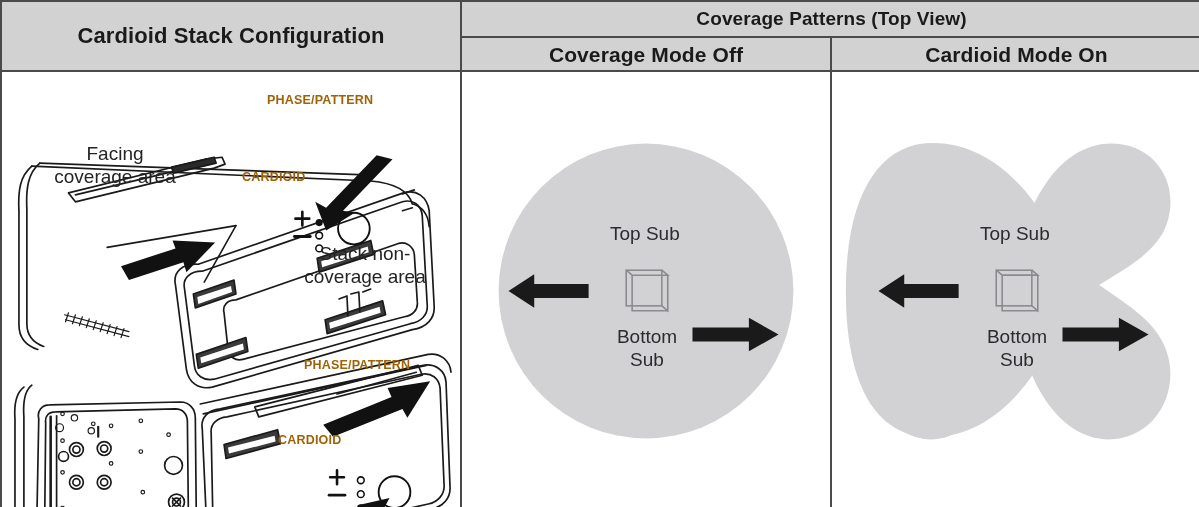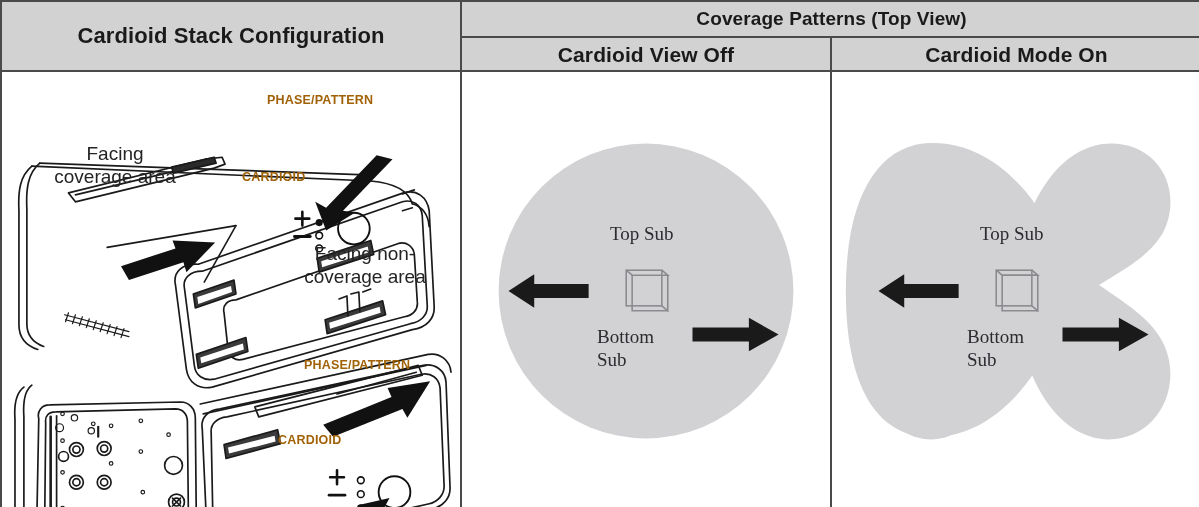--- a/index.html
+++ b/index.html
@@ -69,21 +69,22 @@
   #cell-off    { left: 458px; top: 68px; width: 372px; height: 441px; }
   #cell-on     { left: 828px; top: 68px; width: 373px; height: 441px; }
 
   .fill { position: absolute; left: 0; top: 0; width: 100%; height: 100%; }
 
   
   .pat-label {
     position: absolute;
     color: #2b2b30;
     font-size: 19px;
-    font-family: Liberation Serif, serif;
+    font-family: Liberation Sans, sans-serif;
+    text-align: center;
     white-space: nowrap;
     line-height: 23px;
   }
 
   
   .ill-label {
     position: absolute;
     color: #242424;
     font-size: 19px;
     line-height: 23px;
@@ -101,21 +102,21 @@
 </style>
 </head>
 <body>
 
 <div id="root">
 
   <div class="hdr" id="hdr-left">Cardioid Stack Configuration</div>
 
   <div class="hdr" id="hdr-top-right">Coverage Patterns (Top View)</div>
 
-  <div class="hdr" id="hdr-off">Cardioid View Off</div>
+  <div class="hdr" id="hdr-off">Coverage Mode Off</div>
 
   <div class="hdr" id="hdr-on">Cardioid Mode On</div>
 
   <div class="cell" id="cell-left">
 
     <svg class="fill" viewBox="0 0 462 441">
       <g fill="none" stroke="#1a1a1a" stroke-width="1.7" stroke-linejoin="round" stroke-linecap="round">
 
         <path d="M30 95 C 18 105, 16 120, 17 140 L 17 255 C 17 268, 24 276, 36 280"></path>
         <path d="M38 92 C 26 102, 24 118, 25 138 L 25 254 C 25 266, 31 273, 42 277"></path>
@@ -269,21 +270,21 @@
         <path d="M330 427 L 346 427" stroke="#111111" stroke-width="2.8" stroke-linecap="round"></path>
       </g>
     </svg>
 
     <div class="ill-label" style="left:38px; top:70px; width:150px;">
       <span>Facing</span><br>
       <span>coverage area</span>
     </div>
 
     <div class="ill-label" style="left:288px; top:170px; width:150px;">
-      <span>Facing non-</span><br>
+      <span>Stack non-</span><br>
       <span>coverage area</span>
     </div>
 
     <div class="ctrl-label" style="left:265px; top:21px;">PHASE/PATTERN</div>
 
     <div class="ctrl-label" style="left:240px; top:98px;">CARDIOID</div>
 
     <div class="ctrl-label" style="left:302px; top:286px;">PHASE/PATTERN</div>
 
     <div class="ctrl-label" style="left:276px; top:361px;">CARDIOID</div>

